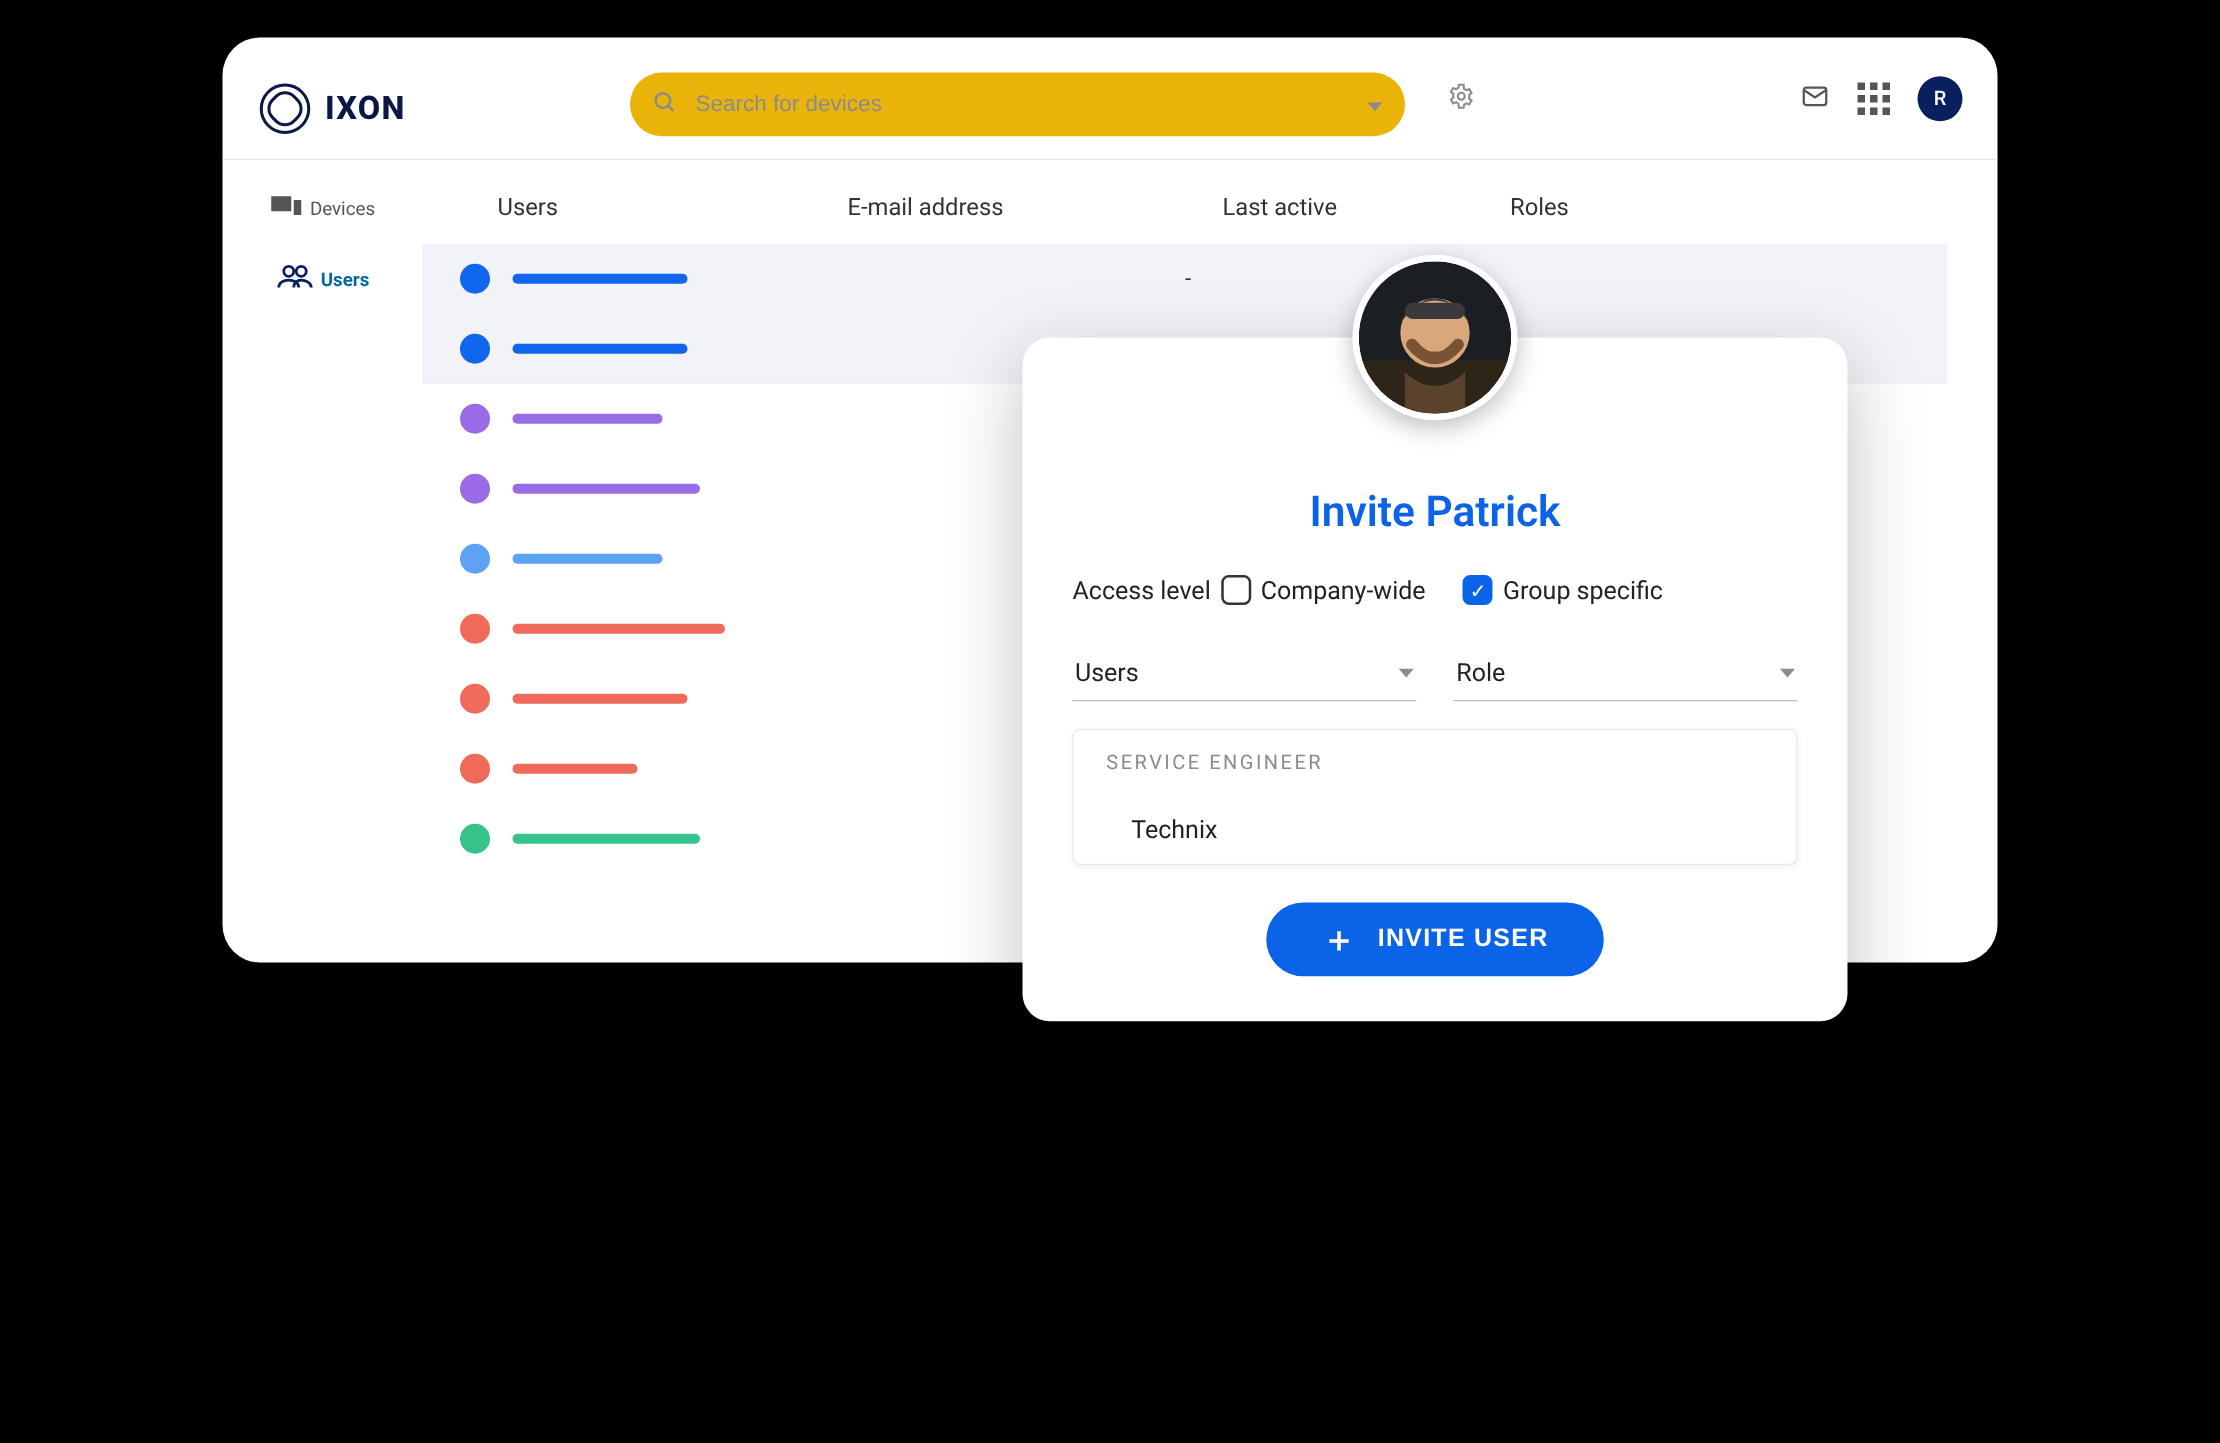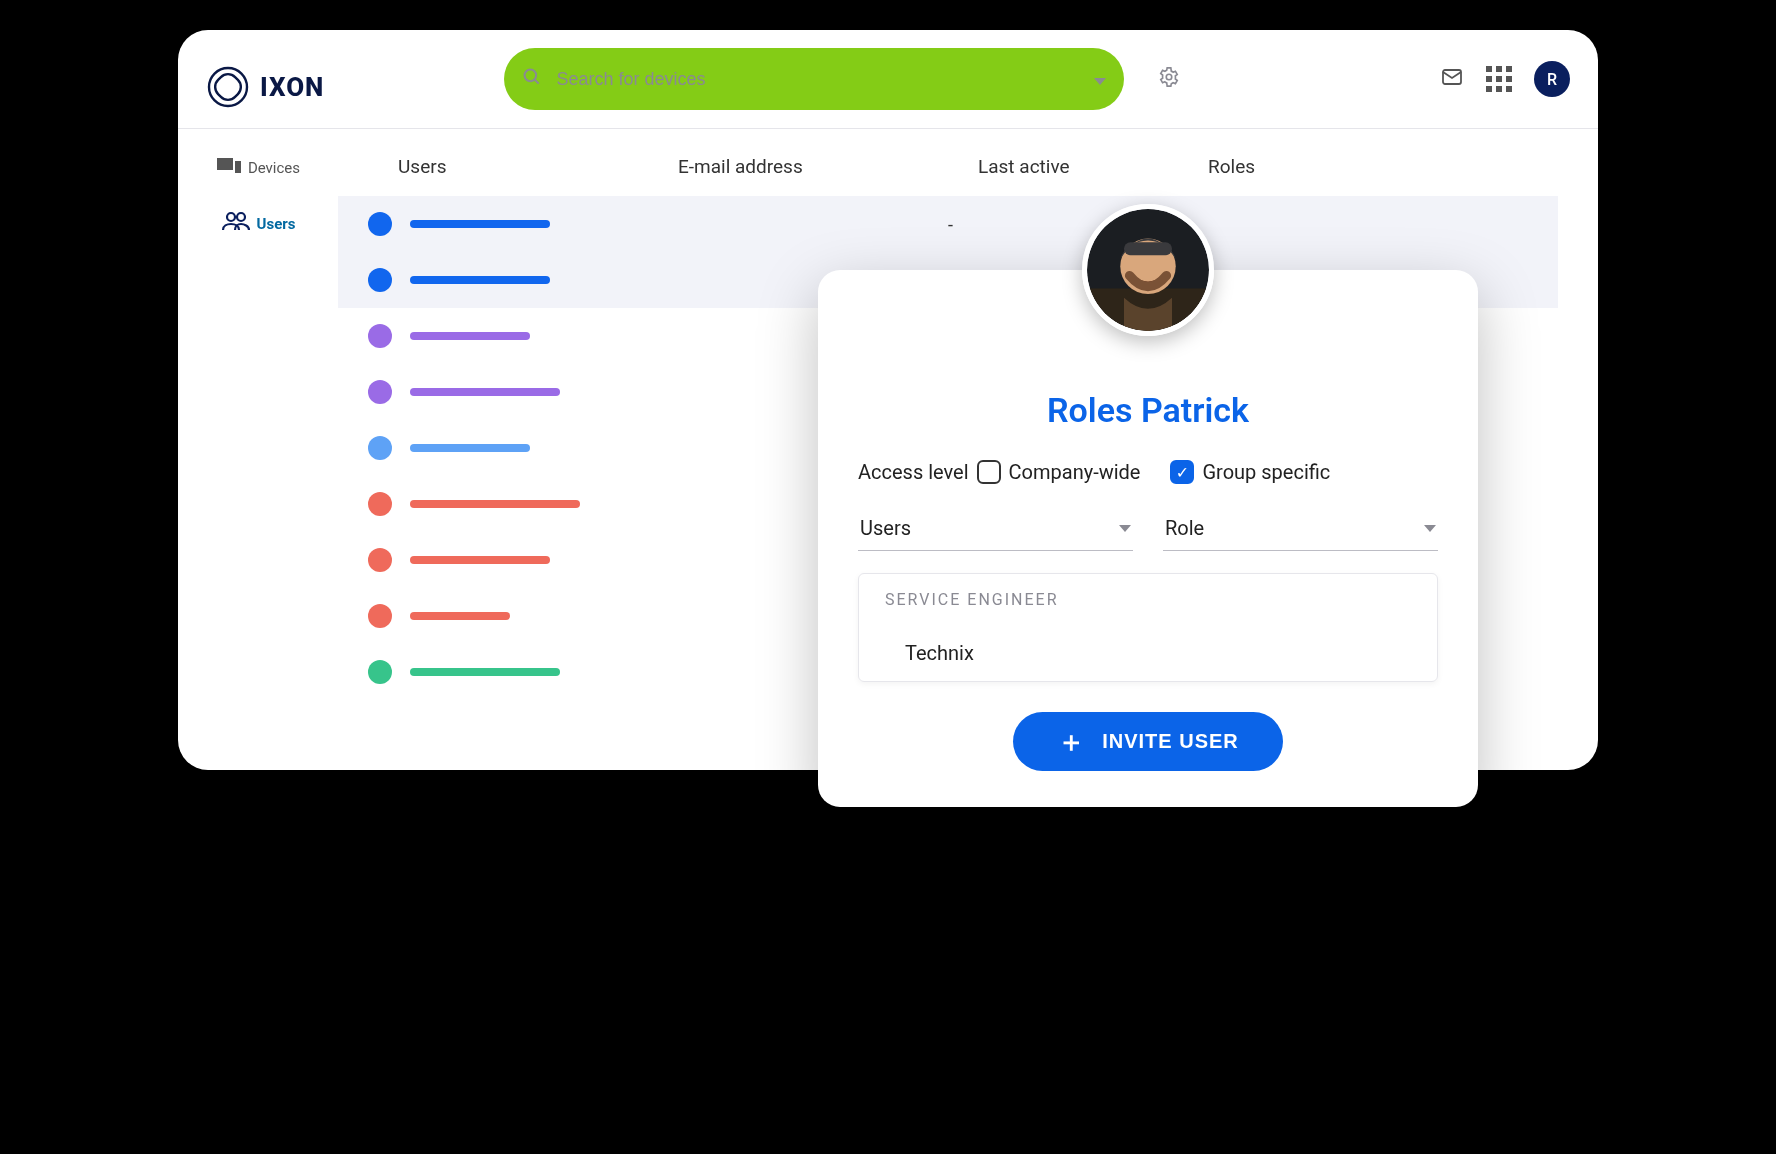--- a/index.html
+++ b/index.html
@@ -27,25 +27,26 @@
   }
   .logo { display:flex; align-items:center; gap:10px; color:#0a1845;margin-top:16px;}
   .logo-mark {
     width:44px; height:44px; display:inline-flex;
   }
   .logo-word { font-size:26px; font-weight:800; letter-spacing:1px; color:#0a1845;}
   .search {
     flex:0 0 620px;
     margin-left:160px;
     display:flex; align-items:center;
-    background:#84cc16;
+    background:#eab308;
     border-radius:999px;
-    height:62px;
+    height:51px;
     padding:0 18px;
     color:#8a8a93;
+    margin-top:10px;
   }
   .search input {
     border:0; background:transparent; flex:1; font-size:18px; color:#333;
     outline:none; margin-left:14px;
   }
   .search input::placeholder { color:#8a8a93; }
   .search .chev { margin-left:auto; }
   .gear { margin-left:14px; color:#8a8a93; }
   .right-icons { margin-left:auto; display:flex; align-items:center; gap:22px; color:#555;}
   .avatar-badge {
@@ -88,21 +89,21 @@
     padding:120px 40px 36px 40px;
   }
   .avatar-photo {
     position:absolute; top:-66px; left:50%; transform:translateX(-50%);
     width:132px; height:132px; border-radius:50%;
     border:5px solid #fff; box-shadow:0 6px 20px rgba(0,0,0,.25);
     overflow:hidden;
   }
   .avatar-photo svg { width:100%; height:100%; display:block;}
   .invite-title { text-align:center; font-size:34px; font-weight:600; color:#0b64e8; margin-bottom:30px;}
-  .access-row { display:flex; align-items:flex-end; gap:8px; font-size:20px; color:#222; margin-bottom:26px;}
+  .access-row { display:flex; align-items:flex-end; gap:8px; font-size:20px; color:#222; margin-bottom:36px;}
   .chk { width:24px; height:24px; border:2px solid #333; border-radius:6px; display:inline-flex; align-items:center; justify-content:center;}
   .chk.checked { background:#0b64e8; border-color:#0b64e8; color:#fff; font-size:16px;}
   .selects { display:flex; gap:30px; margin-bottom:22px;}
   .sel-field { flex:1; border-bottom:1px solid #bcbcc4; padding:6px 2px 10px 2px; display:flex; align-items:center; justify-content:space-between; font-size:20px; color:#222;}
   .dropdown {
     border:1px solid #e6e6eb; border-radius:6px; overflow:hidden;
     box-shadow:0 2px 6px rgba(0,0,0,.05);
     margin-bottom:30px;
   }
   .dd-header { padding:16px 26px; font-size:16px; letter-spacing:2px; color:#8a8a93;}
@@ -311,21 +312,21 @@
           <path d="M40 96 q26 24 52 0 l0 40 l-52 0 z" fill="#5a432c"></path>
           <circle cx="66" cy="62" r="30" fill="#d9a77c"></circle>
           <path d="M36 54 q30 -44 60 0 q-6 -18 -30 -20 q-24 2 -30 20" fill="#3a3a3d"></path>
           <rect x="40" y="36" width="52" height="14" rx="7" fill="#3a3a3d"></rect>
           <path d="M48 72 q18 16 36 0" stroke="#6b3b23" stroke-width="3" fill="none"></path>
           <path d="M50 78 q16 12 32 0" stroke="#fff" stroke-width="5" fill="none" stroke-linecap="round"></path>
           <path d="M46 72 q20 24 40 0" fill="none" stroke="#7a5236" stroke-width="10" stroke-linecap="round"></path>
         </g>
       </svg>
     </div>
-    <div class="invite-title">Roles Patrick</div>
+    <div class="invite-title">Invite Patrick</div>
     <div class="access-row">
       <span>Access level</span>
       <span class="chk"></span>
       <span>Company-wide</span>
       <span style="width:14px"></span>
       <span class="chk checked">✓</span>
       <span>Group specific</span>
     </div>
     <div class="selects">
       <div class="sel-field">

